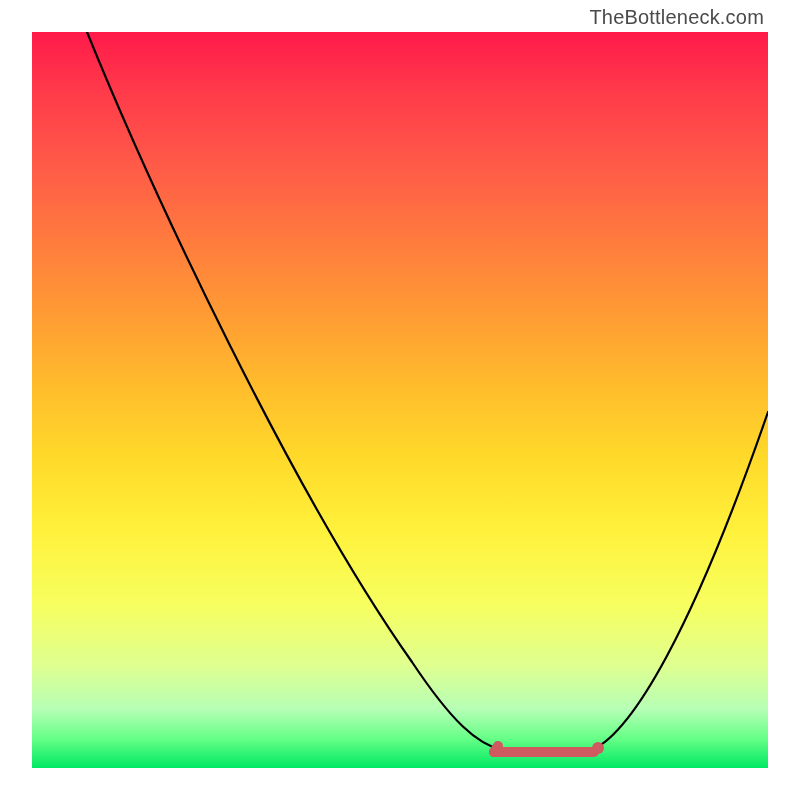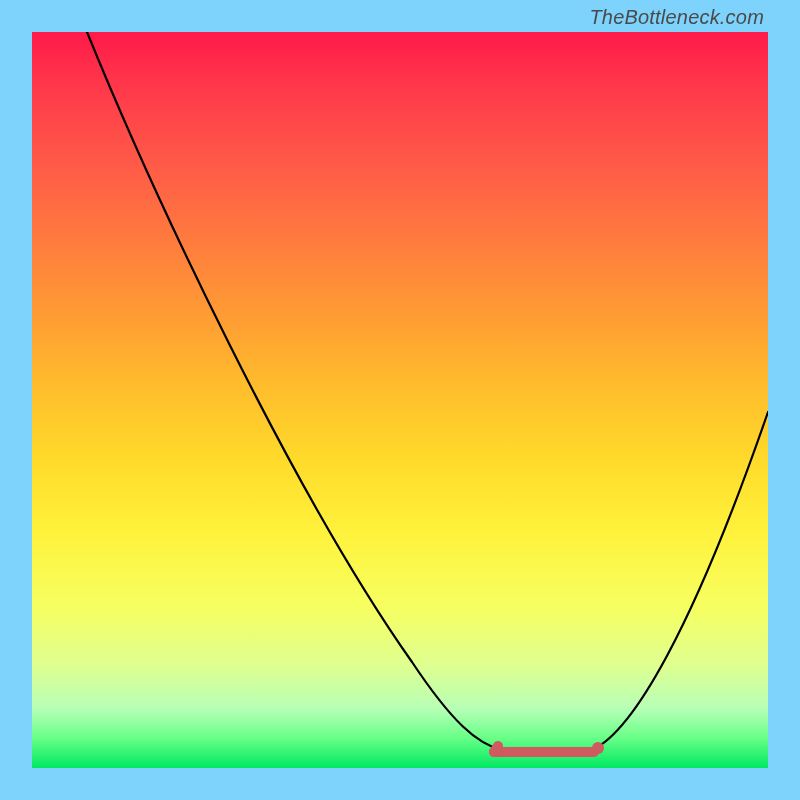--- a/index.html
+++ b/index.html
@@ -10,22 +10,21 @@
     background: #000;
     overflow: hidden;
     font-family: Arial, Helvetica, sans-serif;
   }
   .frame {
     position: absolute;
     top: 0;
     left: 0;
     width: 800px;
     height: 800px;
-    background: #7dd3fc;
-    font-style: italic;
+    background: #ffffff;
   }
   .plot-area {
     position: absolute;
     top: 32px;
     left: 32px;
     width: 736px;
     height: 736px;
     background: linear-gradient(to bottom,
       #ff1a4a 0%,
       #ff3a4a 8%,

